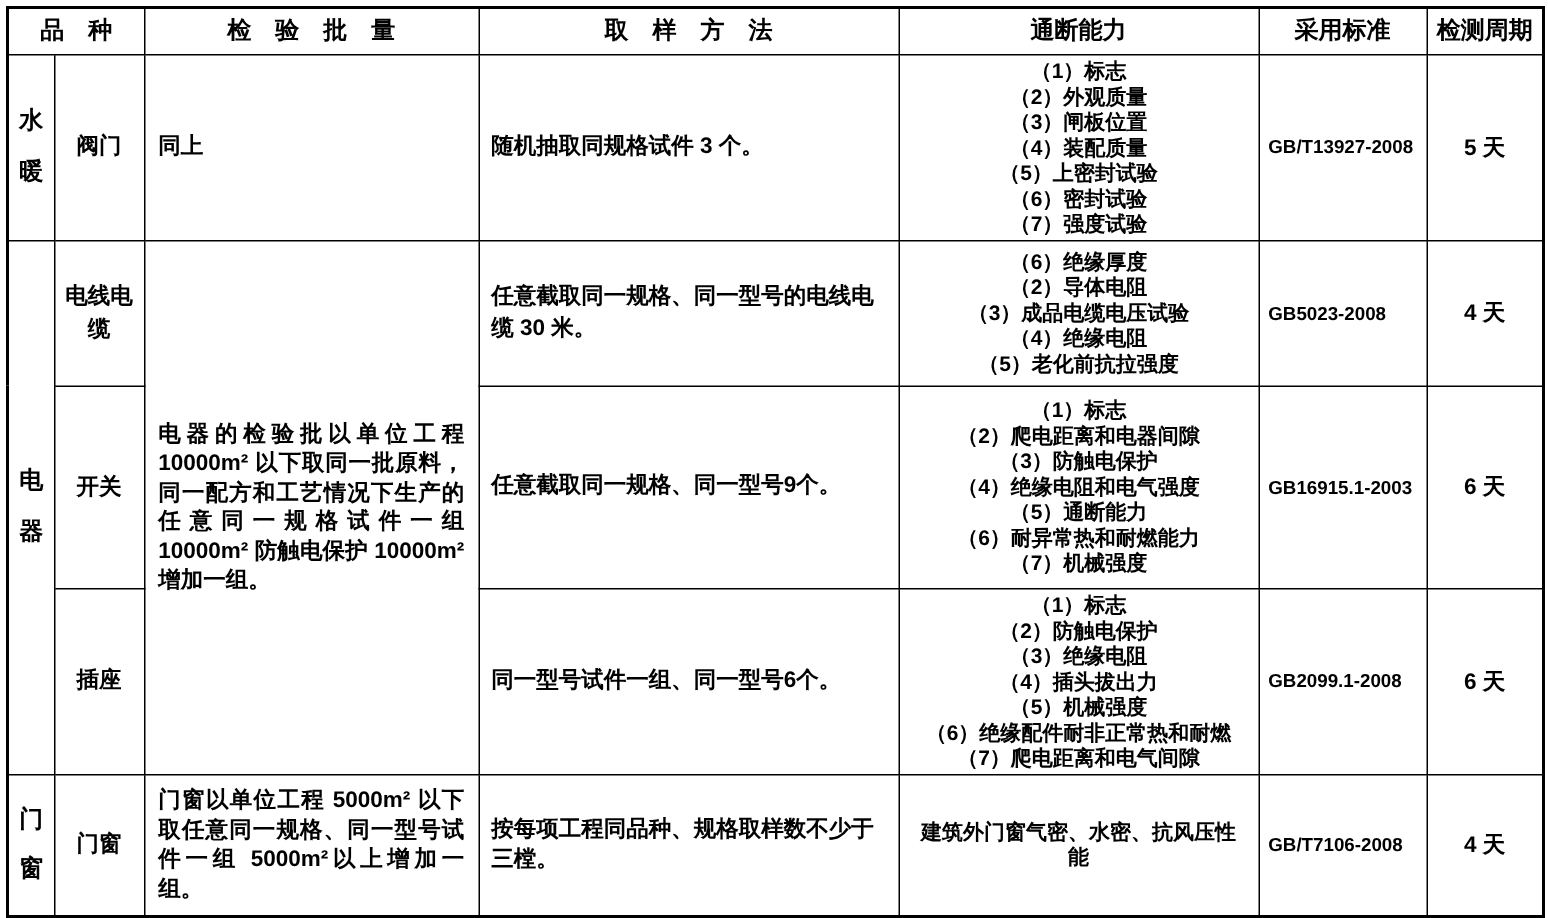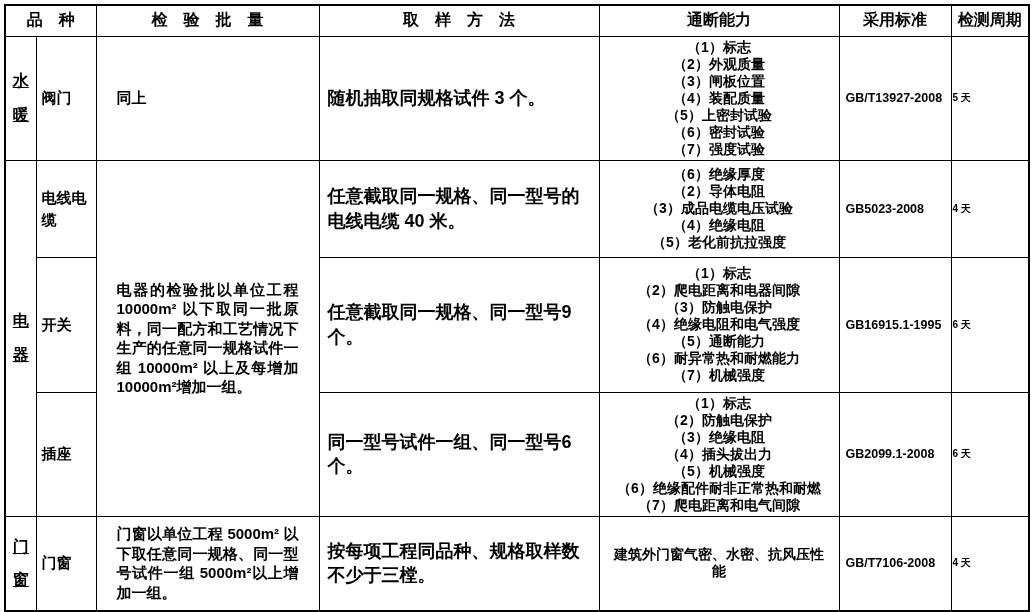--- a/index.html
+++ b/index.html
@@ -42,57 +42,58 @@
     font-weight: bold;
     padding: 0 2px;
     white-space: nowrap;
   }
   td.cat {
     text-align: center;
     font-size: 16px;
     line-height: 2.1;
     word-break: break-all;
     padding: 0 6px;
-    text-decoration: underline;
   }
   td.name {
+    text-align: center;
     font-size: 15px;
     line-height: 1.45;
     padding: 0 5px;
     word-break: break-all;
     margin-left: 46px;
   }
   td.batch {
     text-align: justify;
     font-size: 15px;
     line-height: 1.3;
-    padding: 3px 20px;
+    padding: 3px 9px;
   }
   td.sampling {
     text-align: left;
-    font-size: 18px;
+    font-size: 15px;
     line-height: 1.35;
     padding: 3px 8px;
   }
   td.items {
     text-align: center;
     font-size: 14px;
     line-height: 17px;
     padding: 2px 8px;
     white-space: pre-line;
   }
   td.standard {
     text-align: left;
     font-size: 12.5px;
     padding: 0 6px;
     white-space: nowrap;
     letter-spacing: 0px;
   }
   td.period {
-    font-size: 10px;
+    text-align: center;
+    font-size: 15px;
     margin-top: 41px;
   }
 </style>
 </head>
 <body>
 
 <div class="page">
   <table class="insp">
     <colgroup>
       <col style="width:31px">
@@ -125,41 +126,41 @@
 （4）装配质量
 （5）上密封试验
 （6）密封试验
 （7）强度试验</td>
         <td class="standard">GB/T13927-2008</td>
         <td class="period">5 天</td>
       </tr>
       <tr class="r2">
         <td class="cat" rowspan="3">电器</td>
         <td class="name">电线电缆</td>
-        <td class="batch" rowspan="3">电器的检验批以单位工程 10000m² 以下取同一批原料，同一配方和工艺情况下生产的任意同一规格试件一组 10000m² 以上及每增加 10000m²增加一组。</td>
-        <td class="sampling">任意截取同一规格、同一型号的电线电缆 40 米。</td>
+        <td class="batch" rowspan="3">电器的检验批以单位工程 10000m² 以下取同一批原料，同一配方和工艺情况下生产的任意同一规格试件一组 10000m² 防触电保护 10000m²增加一组。</td>
+        <td class="sampling">任意截取同一规格、同一型号的电线电缆 30 米。</td>
         <td class="items">（6）绝缘厚度
 （2）导体电阻
 （3）成品电缆电压试验
 （4）绝缘电阻
 （5）老化前抗拉强度</td>
         <td class="standard">GB5023-2008</td>
         <td class="period">4 天</td>
       </tr>
       <tr class="r3">
         <td class="name">开关</td>
         <td class="sampling">任意截取同一规格、同一型号9个。</td>
         <td class="items">（1）标志
 （2）爬电距离和电器间隙
 （3）防触电保护
 （4）绝缘电阻和电气强度
 （5）通断能力
 （6）耐异常热和耐燃能力
 （7）机械强度</td>
-        <td class="standard">GB16915.1-1995</td>
+        <td class="standard">GB16915.1-2003</td>
         <td class="period">6 天</td>
       </tr>
       <tr class="r4">
         <td class="name">插座</td>
         <td class="sampling">同一型号试件一组、同一型号6个。</td>
         <td class="items">（1）标志
 （2）防触电保护
 （3）绝缘电阻
 （4）插头拔出力
 （5）机械强度

